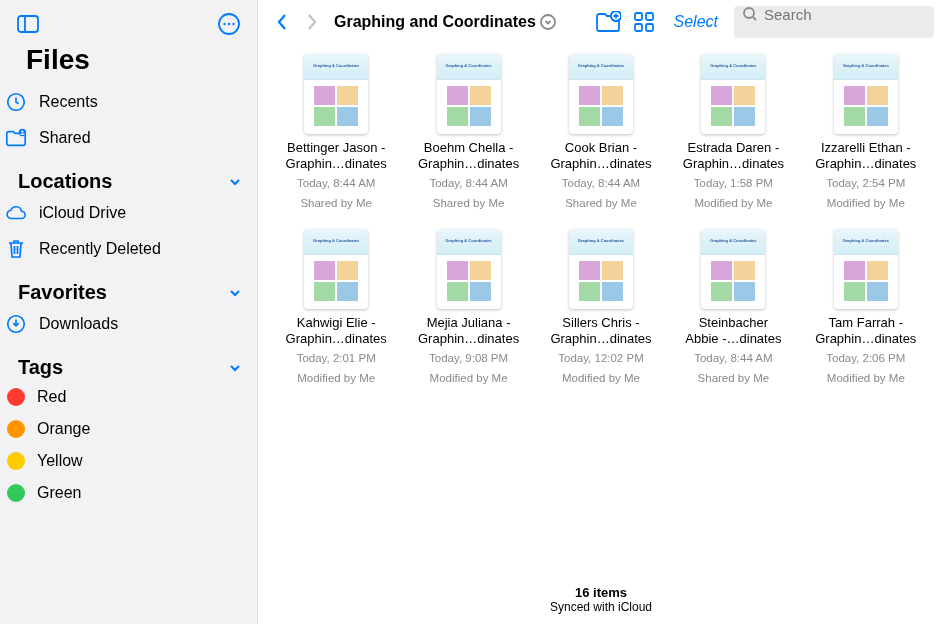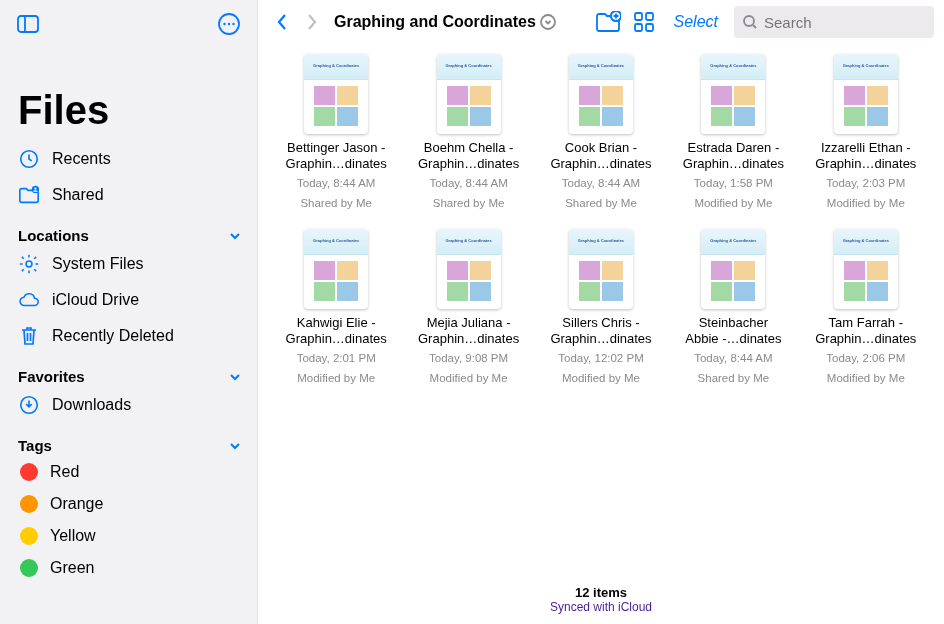--- a/index.html
+++ b/index.html
@@ -27,49 +27,48 @@
     align-items: center;
     padding: 0 14px 4px 14px;
   }
   .icon-btn {
     width: 28px; height: 28px;
     display: flex; align-items: center; justify-content: center;
     color: #007aff;
     cursor: default;
   }
   .files-title {
-    font-size: 40px;
+    font-size: 28px;
     font-weight: 700;
-    padding: 2px 18px 8px 18px;
-    margin-top: 44px;
+    padding: 2px 18px 8px 26px;
   }
   .sidebar-list { list-style: none; }
   .sidebar-item {
     display: flex;
     align-items: center;
     gap: 12px;
-    padding: 7px 18px;
+    padding: 7px 5px;
     font-size: 16px;
     color: #000;
   }
   .sidebar-item .sicon {
     width: 22px; height: 22px;
     display: flex; align-items: center; justify-content: center;
     color: #007aff;
     flex-shrink: 0;
   }
   .shared-badge {
     position: relative;
   }
   .section-header {
     display: flex;
     justify-content: space-between;
     align-items: center;
     padding: 14px 14px 2px 18px;
-    font-size: 15px;
+    font-size: 20px;
     font-weight: 700;
     color: #000;
   }
   .chevron {
     color: #007aff;
   }
   .tag-dot {
     width: 18px; height: 18px;
     border-radius: 50%;
     flex-shrink: 0;
@@ -108,21 +107,21 @@
     font-size: 16px;
     padding: 0 8px;
     font-style: italic;
   }
   .search {
     height: 32px;
     width: 200px;
     background: #eceaed;
     border-radius: 4px;
     display: flex;
-    align-items: center;
+    align-items: flex-start;
     padding: 0 8px;
     gap: 6px;
     color: #8a8a8e;
   }
   .search input {
     border: none; background: transparent; outline: none;
     flex: 1; font-size: 15px; color: #000;
   }
   .grid {
     flex: 1;
@@ -180,21 +179,21 @@
   .fmeta {
     font-size: 11.5px; color: #8a8a8e;
     line-height: 1.3;
     margin-top: 5px;
   }
   .footer {
     text-align: center;
     padding: 4px 0 10px 0;
   }
   .footer-count { font-size: 13px; font-weight: 600; }
-  .footer-sync { font-size: 12px; color: #4c1d95; }
+  .footer-sync { font-size: 12px; color: #000000; }
   svg { display: block; }
 </style>
 </head>
 <body>
 
 <aside class="sidebar">
   <div class="sidebar-top">
     <span class="icon-btn">
       <svg width="22" height="18" viewBox="0 0 22 18" fill="none" stroke="#007aff" stroke-width="1.8">
         <rect x="1" y="1" width="20" height="16" rx="3"></rect>
@@ -237,29 +236,20 @@
 
   <div class="section-header">
     <span>Locations</span>
     <span class="chevron">
       <svg width="16" height="16" viewBox="0 0 16 16" fill="none" stroke="#007aff" stroke-width="2">
           <path d="M4 6l4 4 4-4"></path>
         </svg>
     </span>
   </div>
   <ul class="sidebar-list">
-    <li class="sidebar-item">
-      <span class="sicon">
-        <svg width="22" height="22" viewBox="0 0 24 24" fill="none" stroke="#007aff" stroke-width="1.7">
-            <circle cx="12" cy="12" r="3.2"></circle>
-            <path d="M12 2v3M12 19v3M4.2 4.2l2.1 2.1M17.7 17.7l2.1 2.1M2 12h3M19 12h3M4.2 19.8l2.1-2.1M17.7 6.3l2.1-2.1"></path>
-          </svg>
-      </span>
-      <span>System Files</span>
-    </li>
     <li class="sidebar-item">
       <span class="sicon">
         <svg width="24" height="18" viewBox="0 0 24 18" fill="none" stroke="#007aff" stroke-width="1.7">
             <path d="M7 15h11a4 4 0 0 0 0-8 6 6 0 0 0-11.5-1A4.5 4.5 0 0 0 7 15z"></path>
           </svg>
       </span>
       <span>iCloud Drive</span>
     </li>
     <li class="sidebar-item">
       <span class="sicon">
@@ -448,21 +438,21 @@
           </div>
           <div class="thumb-body">
             <div class="q1"></div>
             <div class="q2"></div>
             <div class="q3"></div>
             <div class="q4"></div>
           </div>
         </div>
         <div class="fname">Izzarelli Ethan -</div>
         <div class="fname">Graphin…dinates</div>
-        <div class="fmeta">Today, 2:03 PM</div>
+        <div class="fmeta">Today, 2:54 PM</div>
         <div class="fmeta">Modified by Me</div>
       </div>
       <div class="file">
         <div class="thumb">
           <div class="thumb-header">
             <div class="thumb-title">Graphing &amp; Coordinates</div>
           </div>
           <div class="thumb-body">
             <div class="q1"></div>
             <div class="q2"></div>
@@ -539,16 +529,16 @@
           </div>
         </div>
         <div class="fname">Tam Farrah -</div>
         <div class="fname">Graphin…dinates</div>
         <div class="fmeta">Today, 2:06 PM</div>
         <div class="fmeta">Modified by Me</div>
       </div>
     </div>
 
   <div class="footer">
-    <div class="footer-count">12 items</div>
+    <div class="footer-count">16 items</div>
     <div class="footer-sync">Synced with iCloud</div>
   </div>
 </main>
 
 </body></html>

